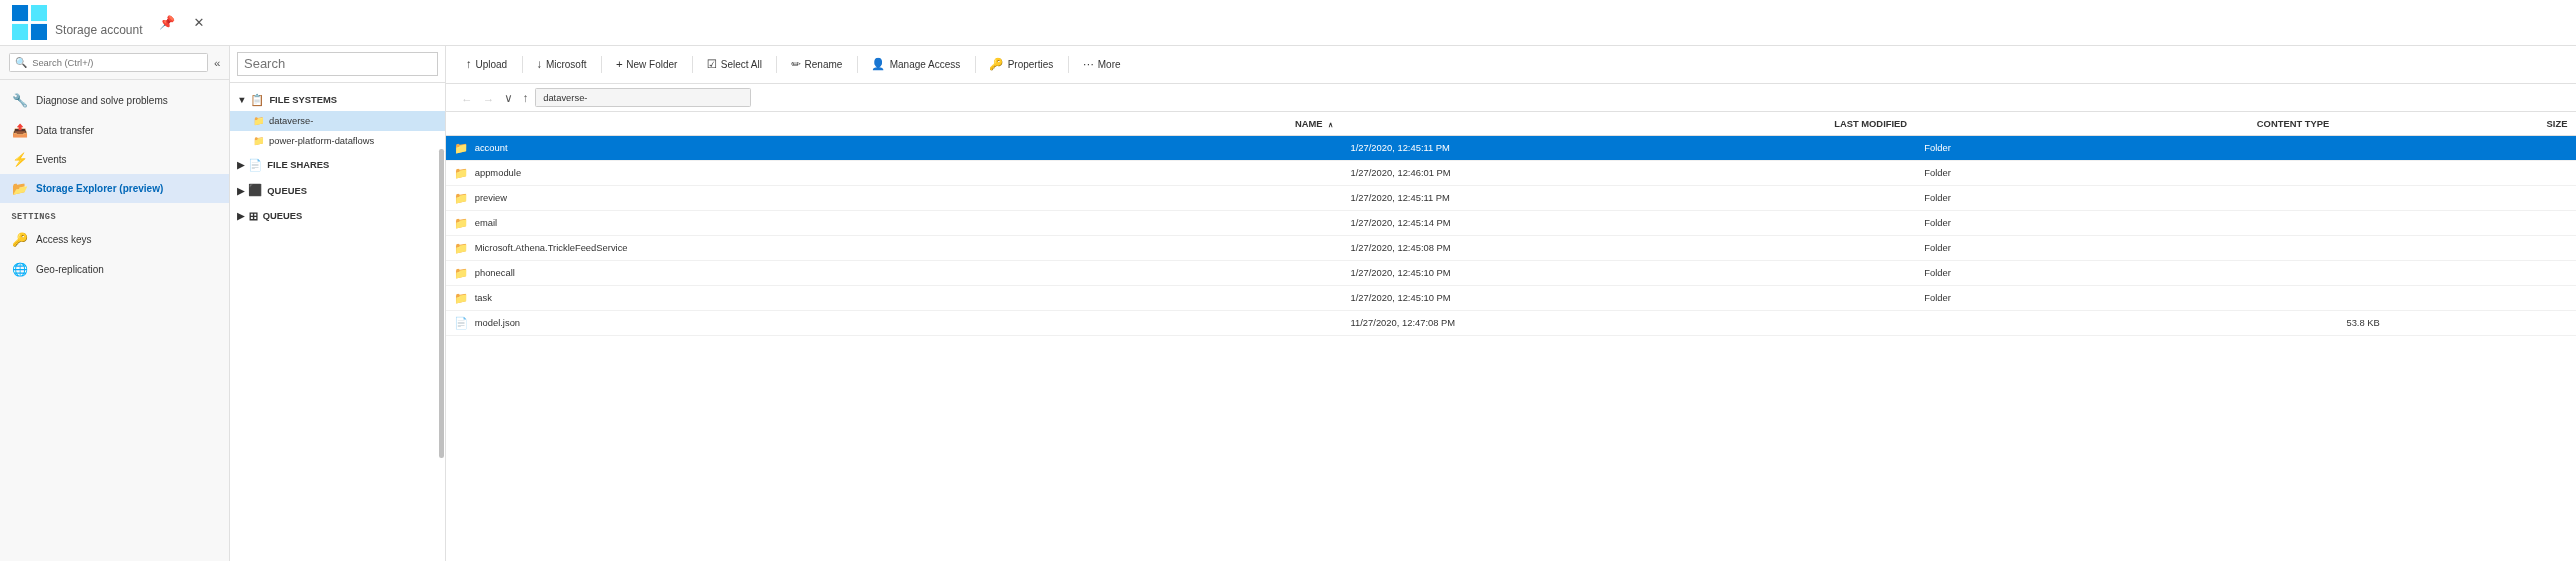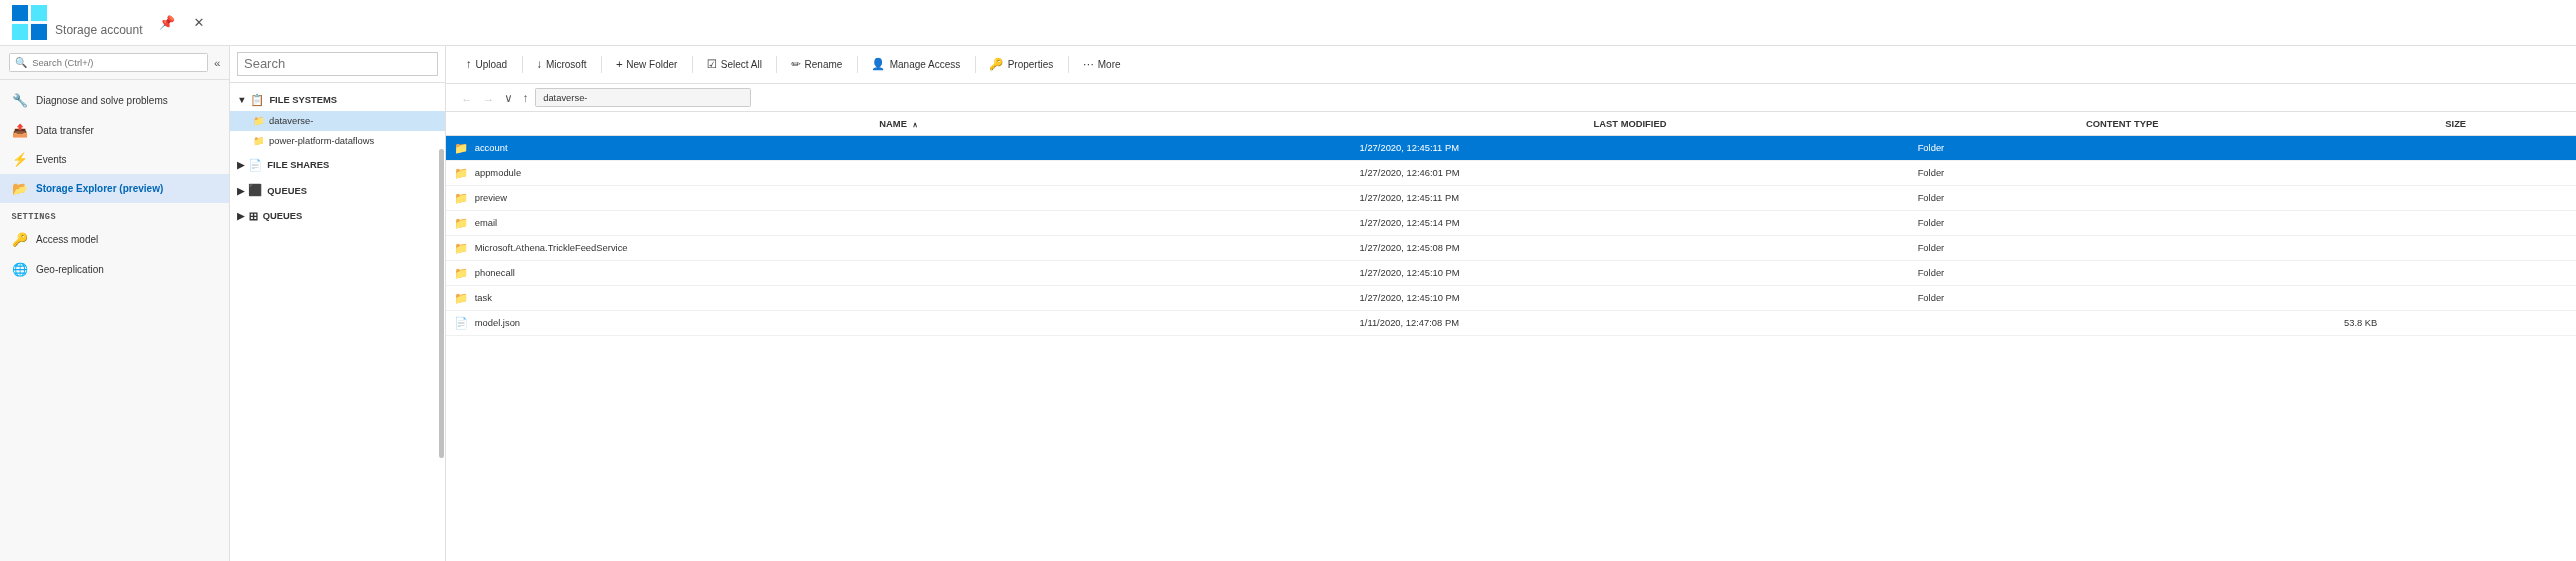--- a/index.html
+++ b/index.html
@@ -264,21 +264,21 @@
       overflow-x: hidden;
     }
     .file-table table {
       width: 100%;
       border-collapse: collapse;
     }
     .file-table thead tr {
       border-bottom: 1.4px solid #e0e0e0;
     }
     .file-table thead th {
-      text-align: center;
+      text-align: right;
       padding: 5.8px 8.6px;
       font-size: 9.4px;
       font-weight: 700;
       color: #333;
       background: #fff;
       user-select: none;
       cursor: pointer;
     }
     .file-table tbody tr {
       border-bottom: 0.7px solid #f0f0f0;
@@ -366,21 +366,21 @@
           </div>
           <div class="sidebar-nav-item active">
             <span class="nav-icon">📂</span>
     <span>Storage Explorer (preview)</span>
           </div>
         </div>
       <div class="sidebar-section-label">Settings</div>
       <div id="sidebar-settings-items">
           <div class="sidebar-nav-item">
             <span class="nav-icon">🔑</span>
-    <span>Access model</span>
+    <span>Access keys</span>
           </div>
           <div class="sidebar-nav-item">
             <span class="nav-icon">🌐</span>
     <span>Geo-replication</span>
           </div>
         </div>
     </div>
   </div>
 
   <div class="tree-panel tree-panel-relative">
@@ -569,21 +569,21 @@
     <td>Folder</td>
     <td></td>
   </tr>
             <tr>
     <td>
       <div class="file-row-name">
         <span class="file-icon">📄</span>
         <span>model.json</span>
       </div>
     </td>
-    <td>1/11/2020, 12:47:08 PM</td>
+    <td>11/27/2020, 12:47:08 PM</td>
     <td></td>
     <td>53.8 KB</td>
   </tr>
           </tbody>
       </table>
     </div>
   </div>
 </div>
 
 

